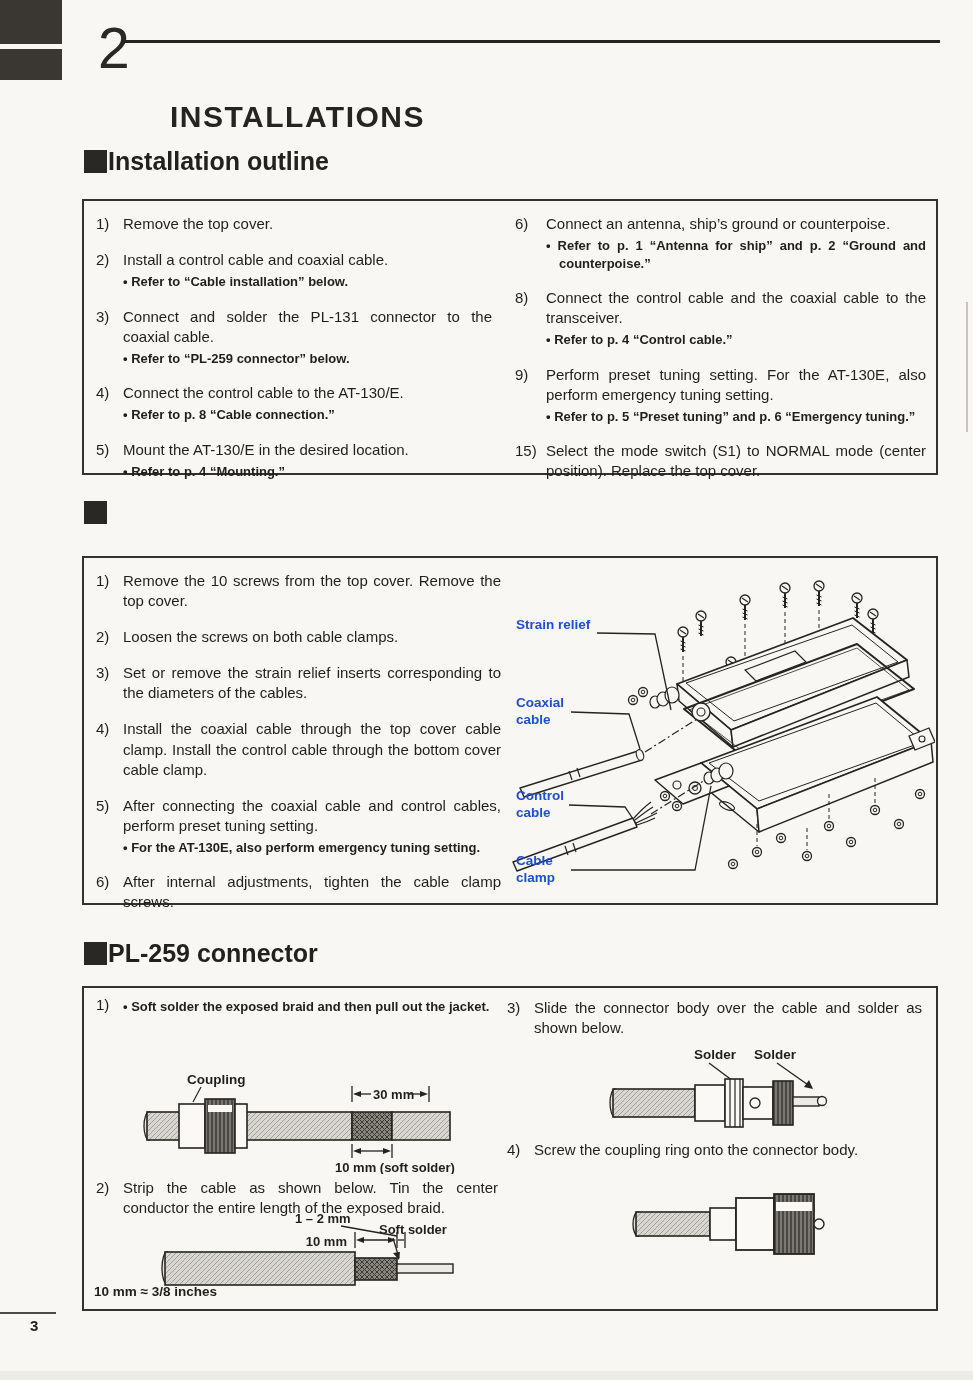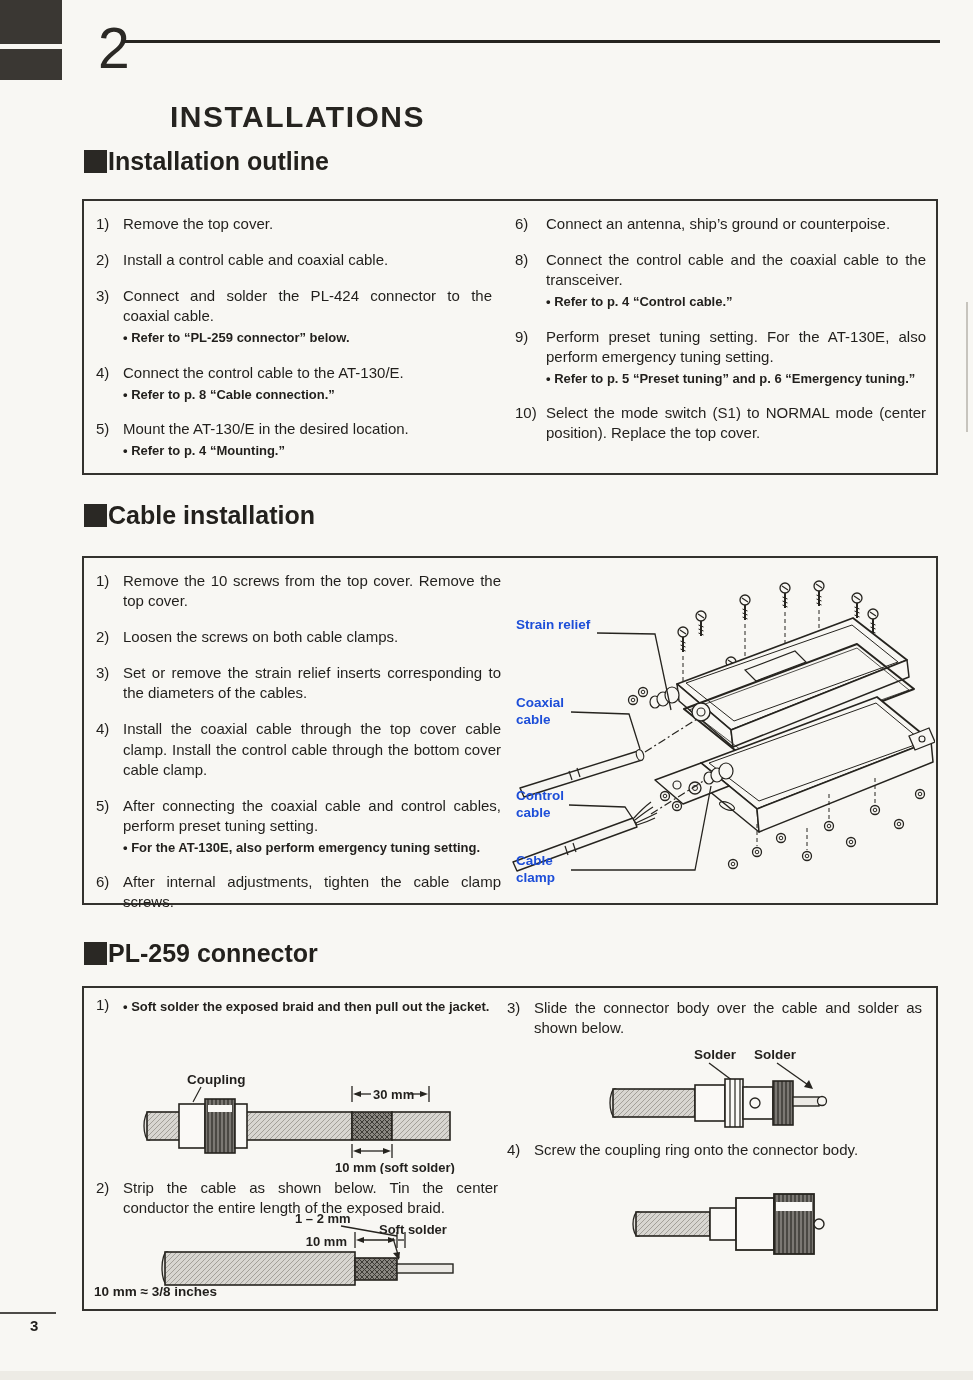--- a/index.html
+++ b/index.html
@@ -55,26 +55,27 @@
       <div class="it">
         <span class="n">1)</span>
         <div class="b">
             <div class="t">Remove the top cover.</div>
           </div>
       </div>
       <div class="it">
         <span class="n">2)</span>
         <div class="b">
             <div class="t">Install a control cable and coaxial cable.</div>
+          <div class="note">• Refer to “Cable installation” below.</div>
           </div>
       </div>
       <div class="it">
         <span class="n">3)</span>
         <div class="b">
-            <div class="t">Connect and solder the PL-424 connector to the coaxial cable.</div>
+            <div class="t">Connect and solder the PL-131 connector to the coaxial cable.</div>
           <div class="note">• Refer to “PL-259 connector” below.</div>
           </div>
       </div>
       <div class="it">
         <span class="n">4)</span>
         <div class="b">
             <div class="t">Connect the control cable to the AT-130/E.</div>
           <div class="note">• Refer to p. 8 “Cable connection.”</div>
           </div>
       </div>
@@ -84,48 +85,48 @@
             <div class="t">Mount the AT-130/E in the desired location.</div>
           <div class="note">• Refer to p. 4 “Mounting.”</div>
           </div>
       </div>
     </div>
     <div class="col col-wnum" style="left:431px;top:13px;width:411px;">
       <div class="it">
         <span class="n">6)</span>
         <div class="b">
             <div class="t">Connect an antenna, ship’s ground or counterpoise.</div>
+          <div class="note">• Refer to p. 1 “Antenna for ship” and p. 2 “Ground and counterpoise.”</div>
           </div>
       </div>
       <div class="it">
         <span class="n">8)</span>
         <div class="b">
             <div class="t">Connect the control cable and the coaxial cable to the transceiver.</div>
           <div class="note">• Refer to p. 4 “Control cable.”</div>
           </div>
       </div>
       <div class="it">
         <span class="n">9)</span>
         <div class="b">
             <div class="t">Perform preset tuning setting. For the AT-130E, also perform emergency tuning setting.</div>
           <div class="note">• Refer to p. 5 “Preset tuning” and p. 6 “Emergency tuning.”</div>
           </div>
       </div>
       <div class="it">
-        <span class="n">10)</span>
+        <span class="n">15)</span>
         <div class="b">
             <div class="t">Select the mode switch (S1) to NORMAL mode (center position).  Replace the top cover.</div>
           </div>
       </div>
     </div>
   </div>
 
   <div class="sec-head" style="top:501px;">
     <span class="sq"></span>
-    <span>Cable installation</span>
   </div>
 
   <div class="box" style="top:556px;height:349px;">
     <div class="col" style="left:12px;top:13px;width:405px;">
       <div class="it">
         <span class="n">1)</span>
         <div class="b">
             <div class="t">Remove the 10 screws from the top cover.  Remove the top cover.</div>
           </div>
       </div>

